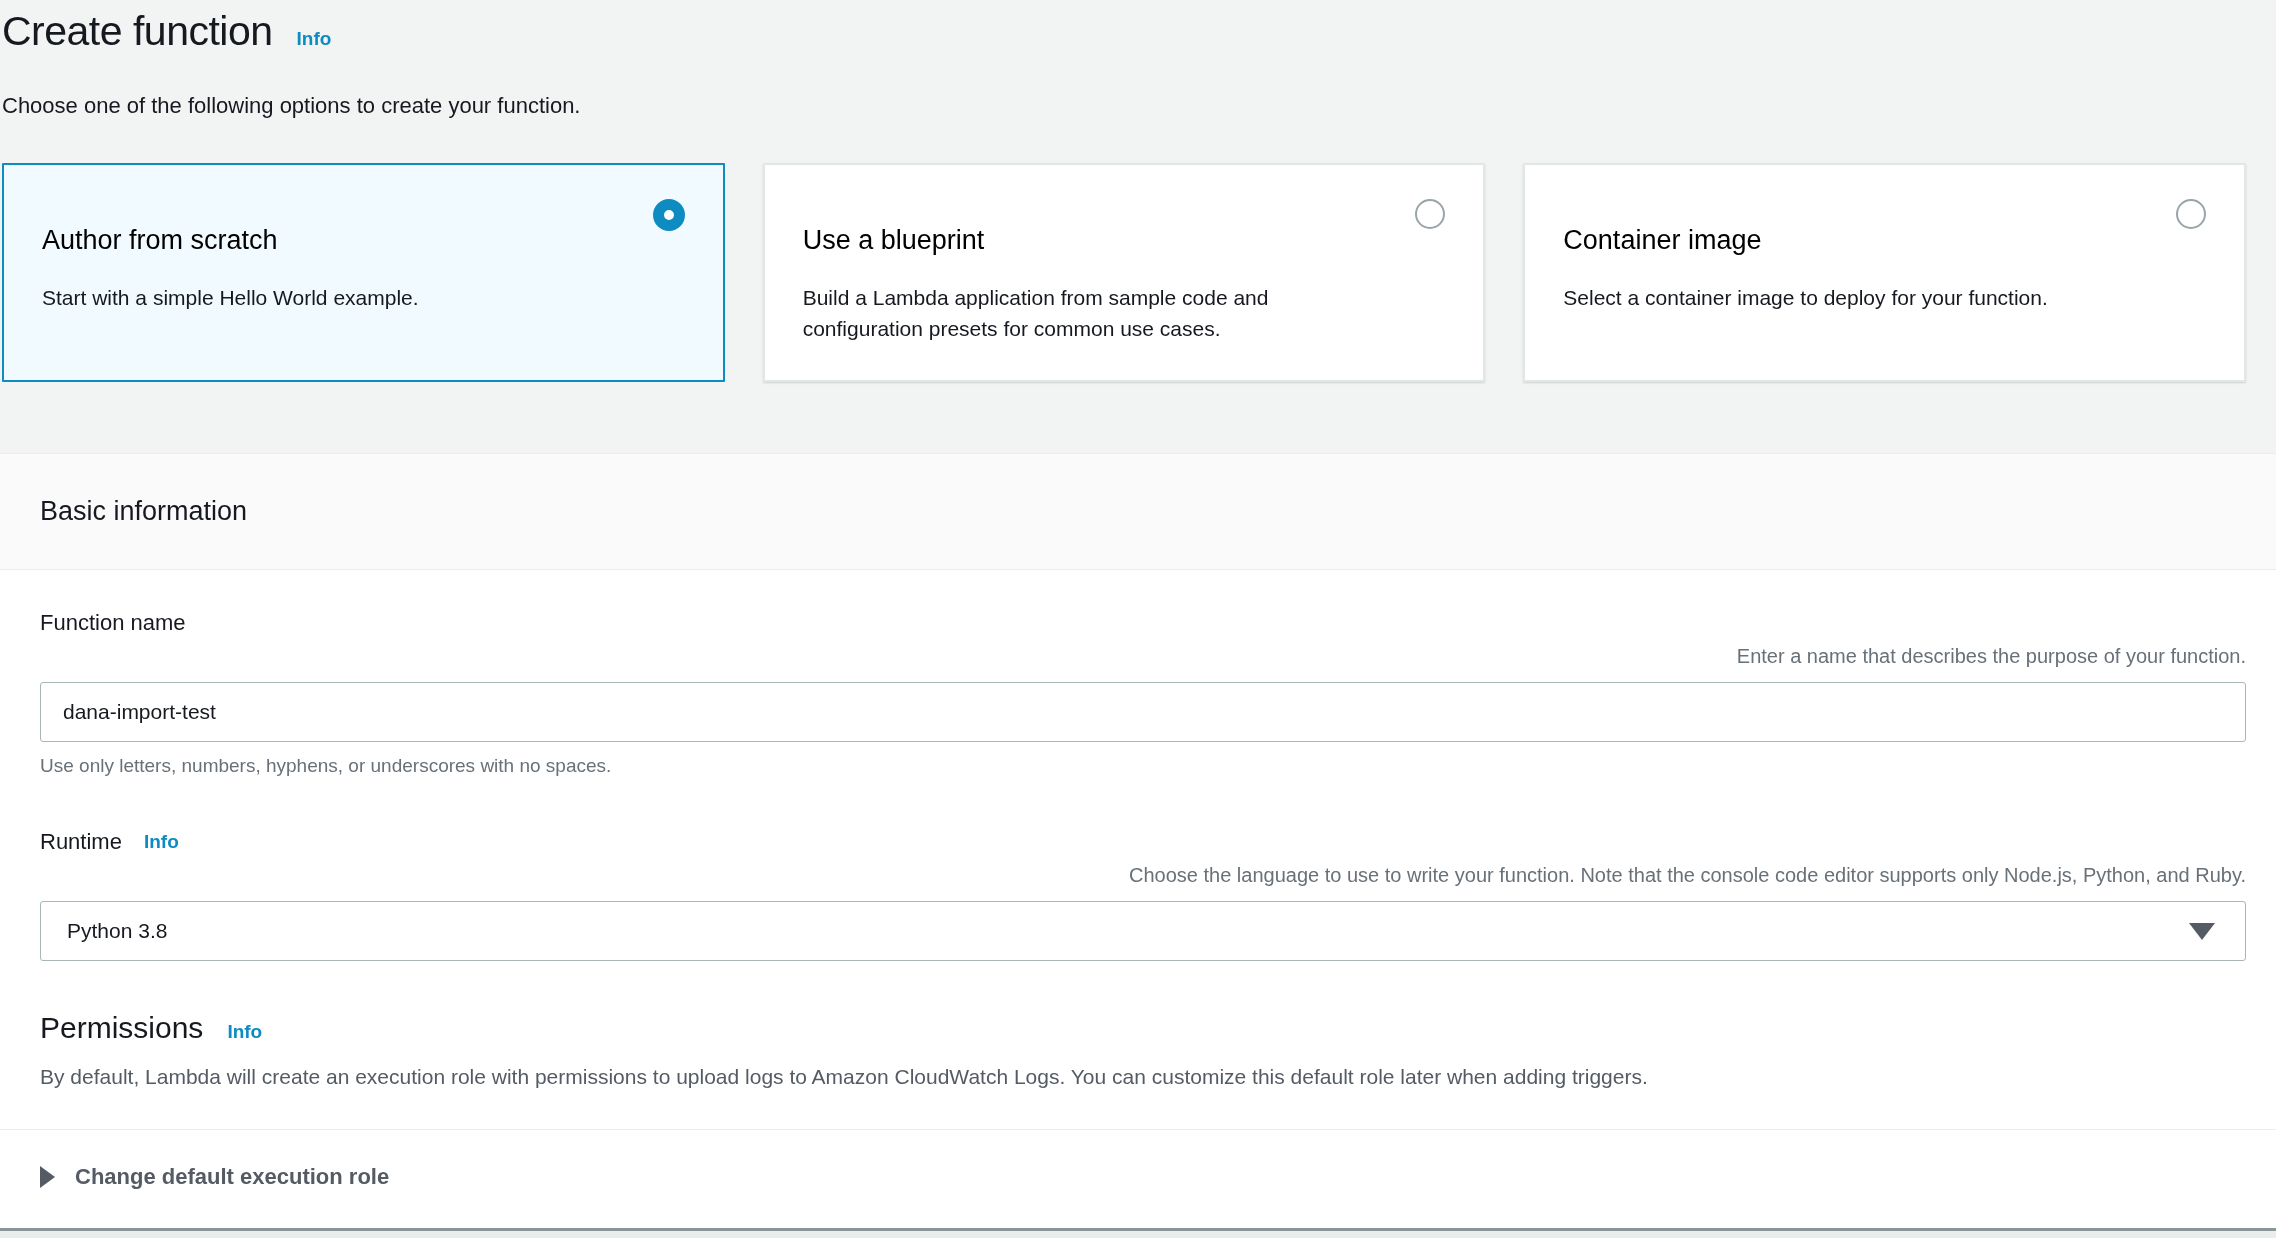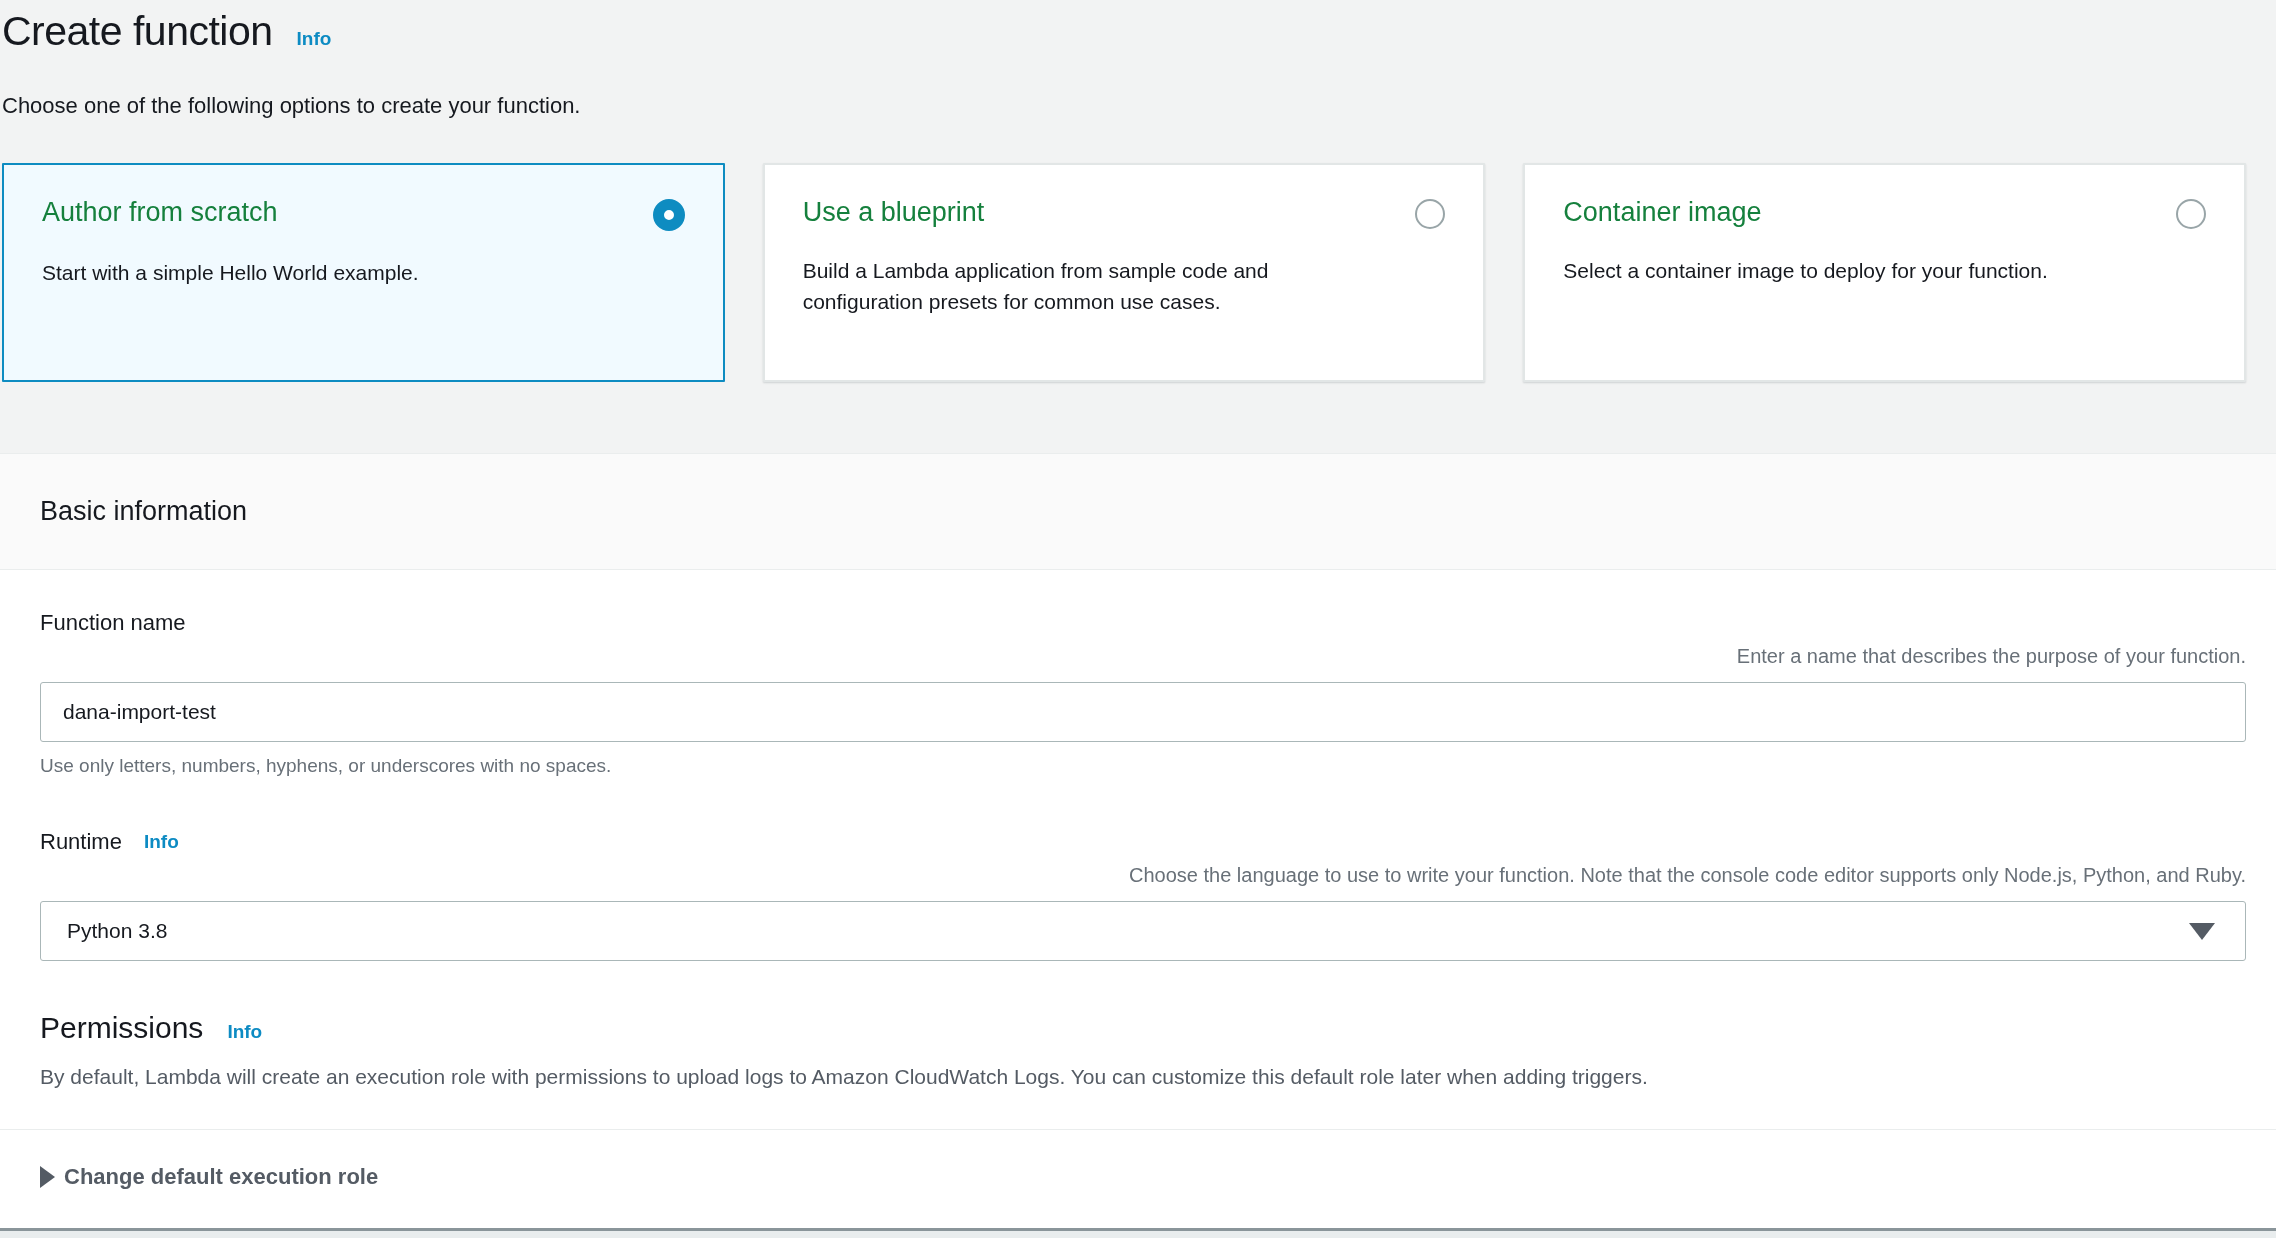--- a/index.html
+++ b/index.html
@@ -31,21 +31,21 @@
     padding:32px 38px;
     box-shadow:0 1px 2px 0 rgba(0,28,36,0.15);
     cursor:pointer;
   }
   .tile.selected{
     background:var(--selected-tile-bg,#f1faff);
     border-color:var(--accent-blue,#0e8cc1);
     box-shadow:none;
   }
   .tile-top{display:flex;justify-content:space-between;align-items:flex-start;}
-  .tile-title{font-size:27px;color:#15803d;}
+  .tile-title{font-size:27px;color:#000000;margin-top:28px;}
   .radio{
     width:30px;height:30px;flex:0 0 30px;
     border-radius:50%;
     border:2px solid #99a5a8;
     background:#fff;
     margin-top:2px;
   }
   .tile.selected .radio{
     width:32px;height:32px;flex-basis:32px;
     border:11px solid var(--accent-blue,#0e8cc1);
@@ -97,21 +97,21 @@
     border-right:13px solid transparent;
     border-top:17px solid #545b64;
   }
 
   .permissions-block{margin-top:50px;}
   .permissions-title-row{display:flex;align-items:baseline;gap:24px;}
   .permissions-title{font-size:30px;font-weight:400;color:#16191f;}
   .permissions-desc{margin-top:20px;font-size:21px;color:#545b64;}
 
   .role-divider{margin:40px 0 0 -40px;width:2276px;border-top:1px solid #eaeded;}
-  .role-toggle{display:flex;align-items:center;gap:9px;margin-top:34px;cursor:pointer;}
+  .role-toggle{display:flex;align-items:center;gap:20px;margin-top:34px;cursor:pointer;}
   .caret-right{
     width:0;height:0;
     border-top:11px solid transparent;
     border-bottom:11px solid transparent;
     border-left:15px solid #545b64;
   }
   .role-toggle-label{font-size:22px;font-weight:700;color:#545b64;}
 
   .bottom-bar{
     position:absolute;left:0;bottom:0;width:2276px;height:10px;

